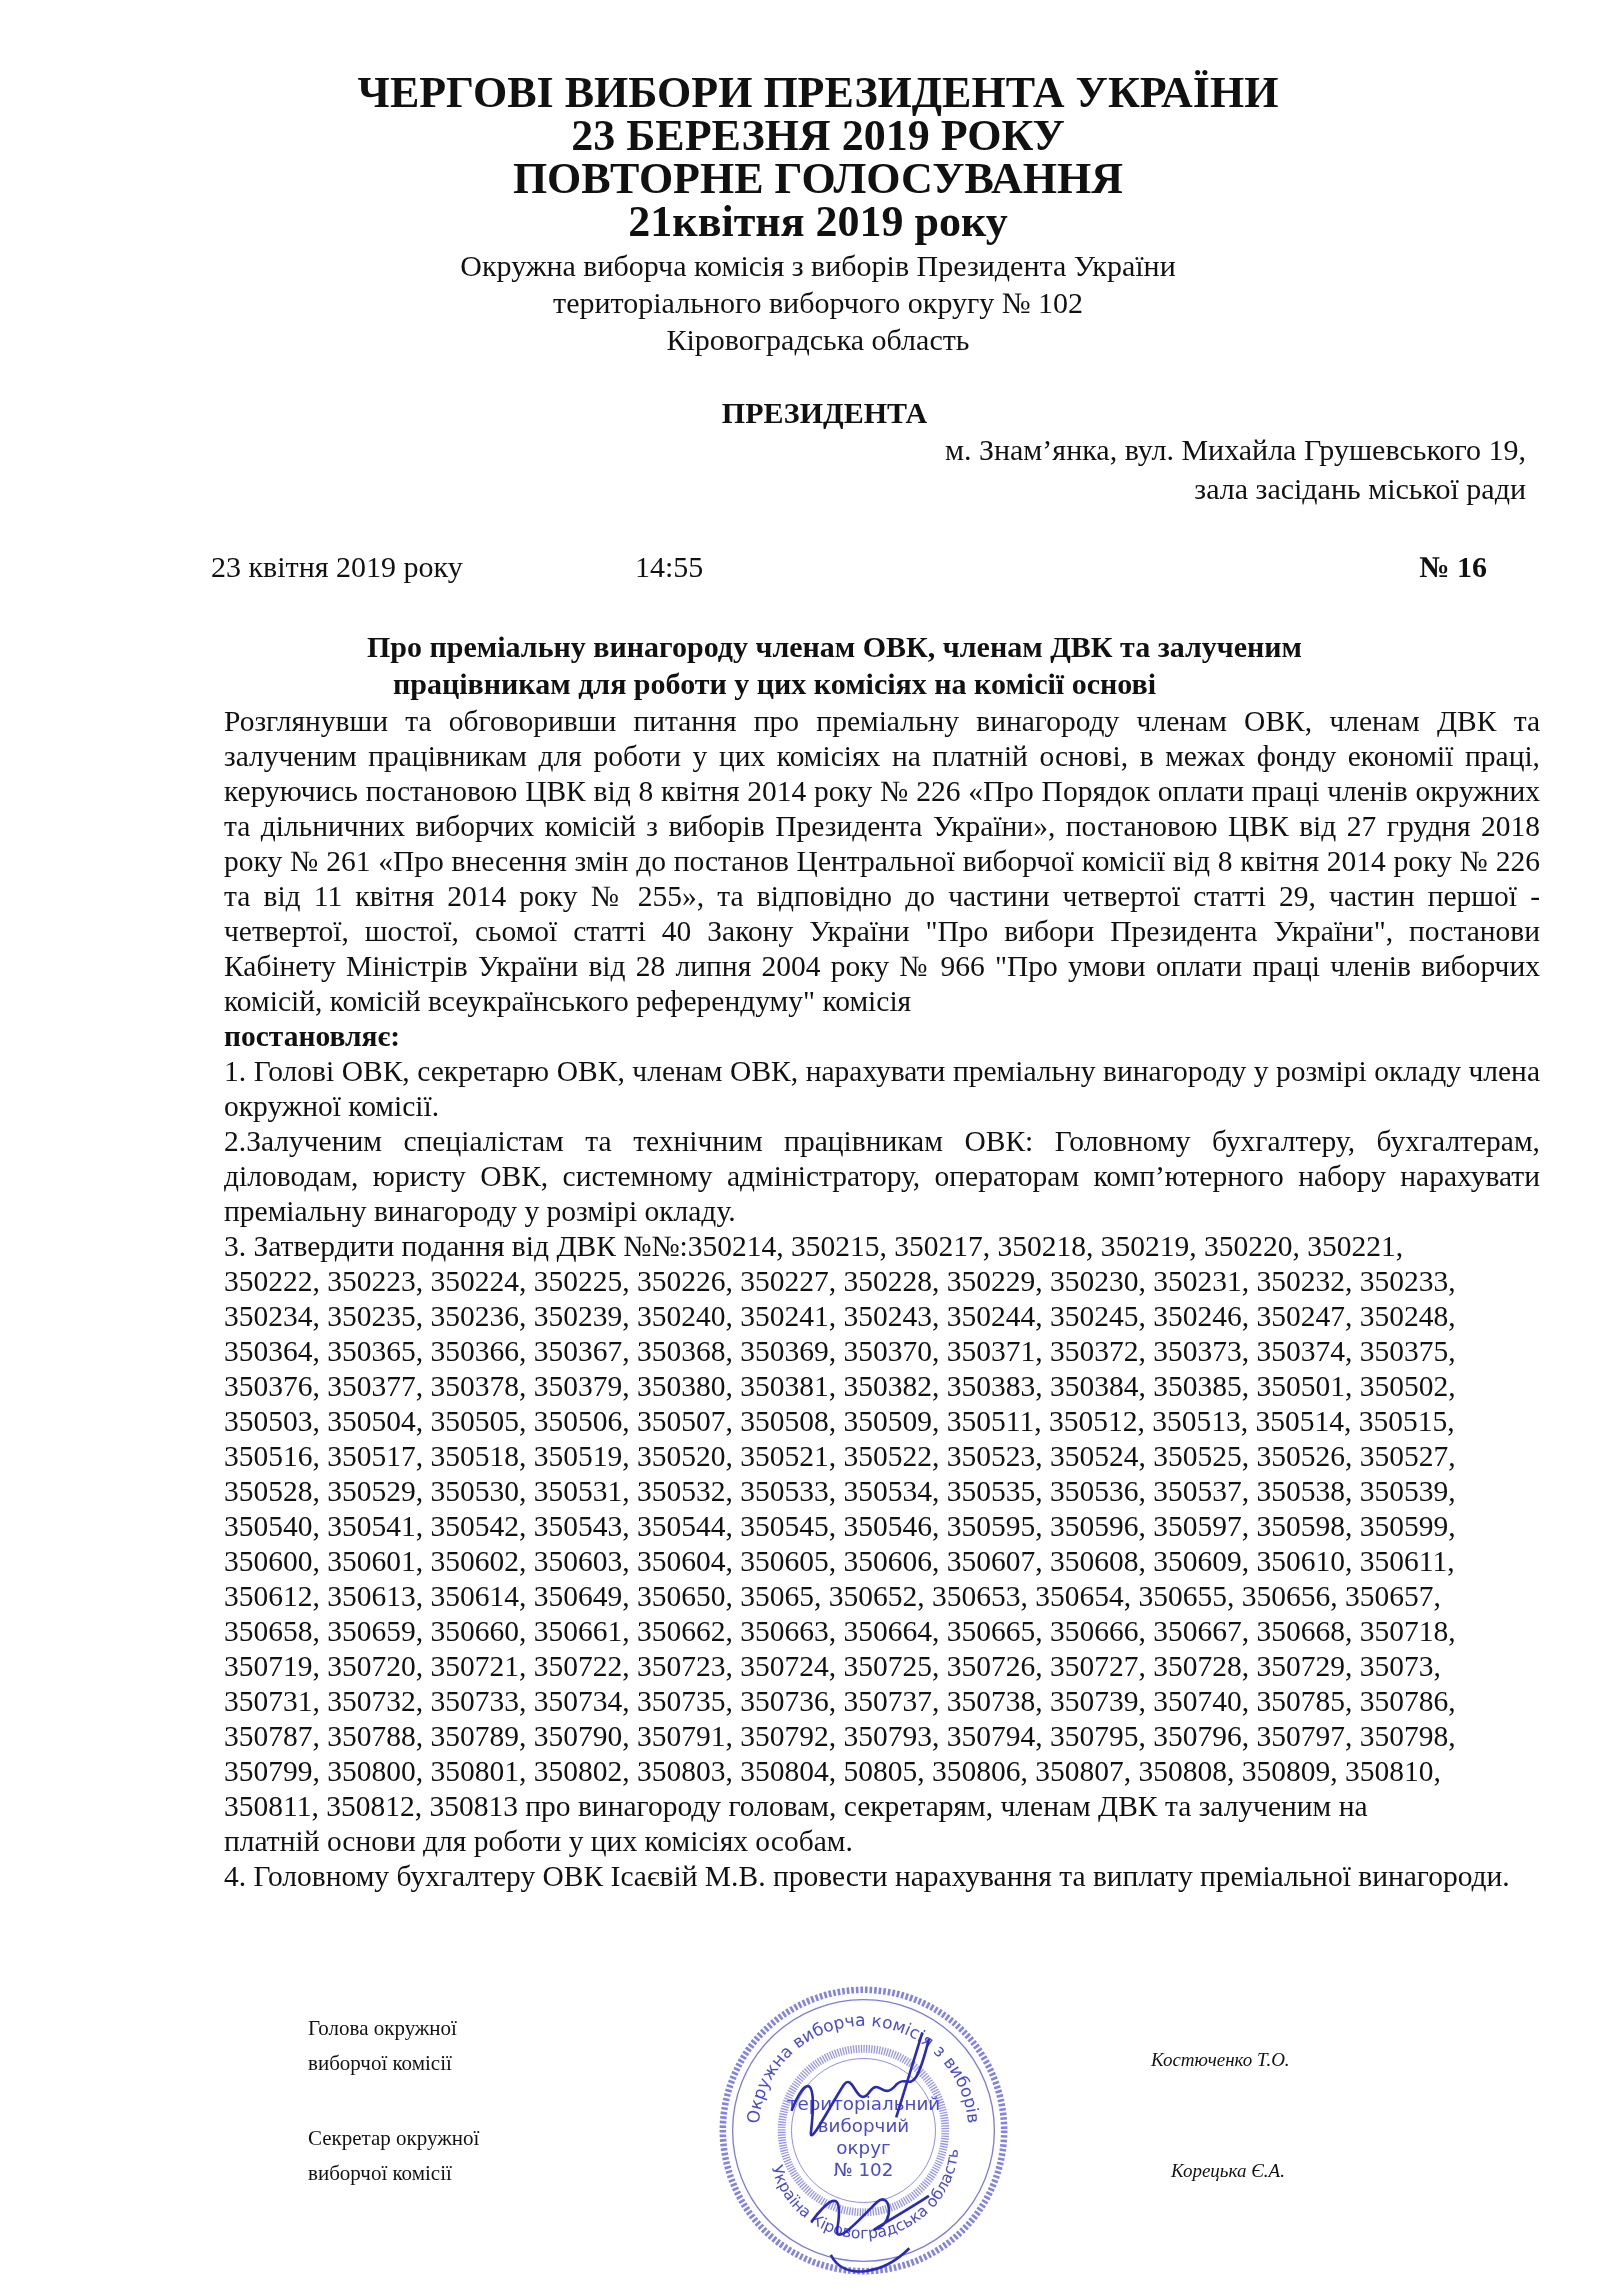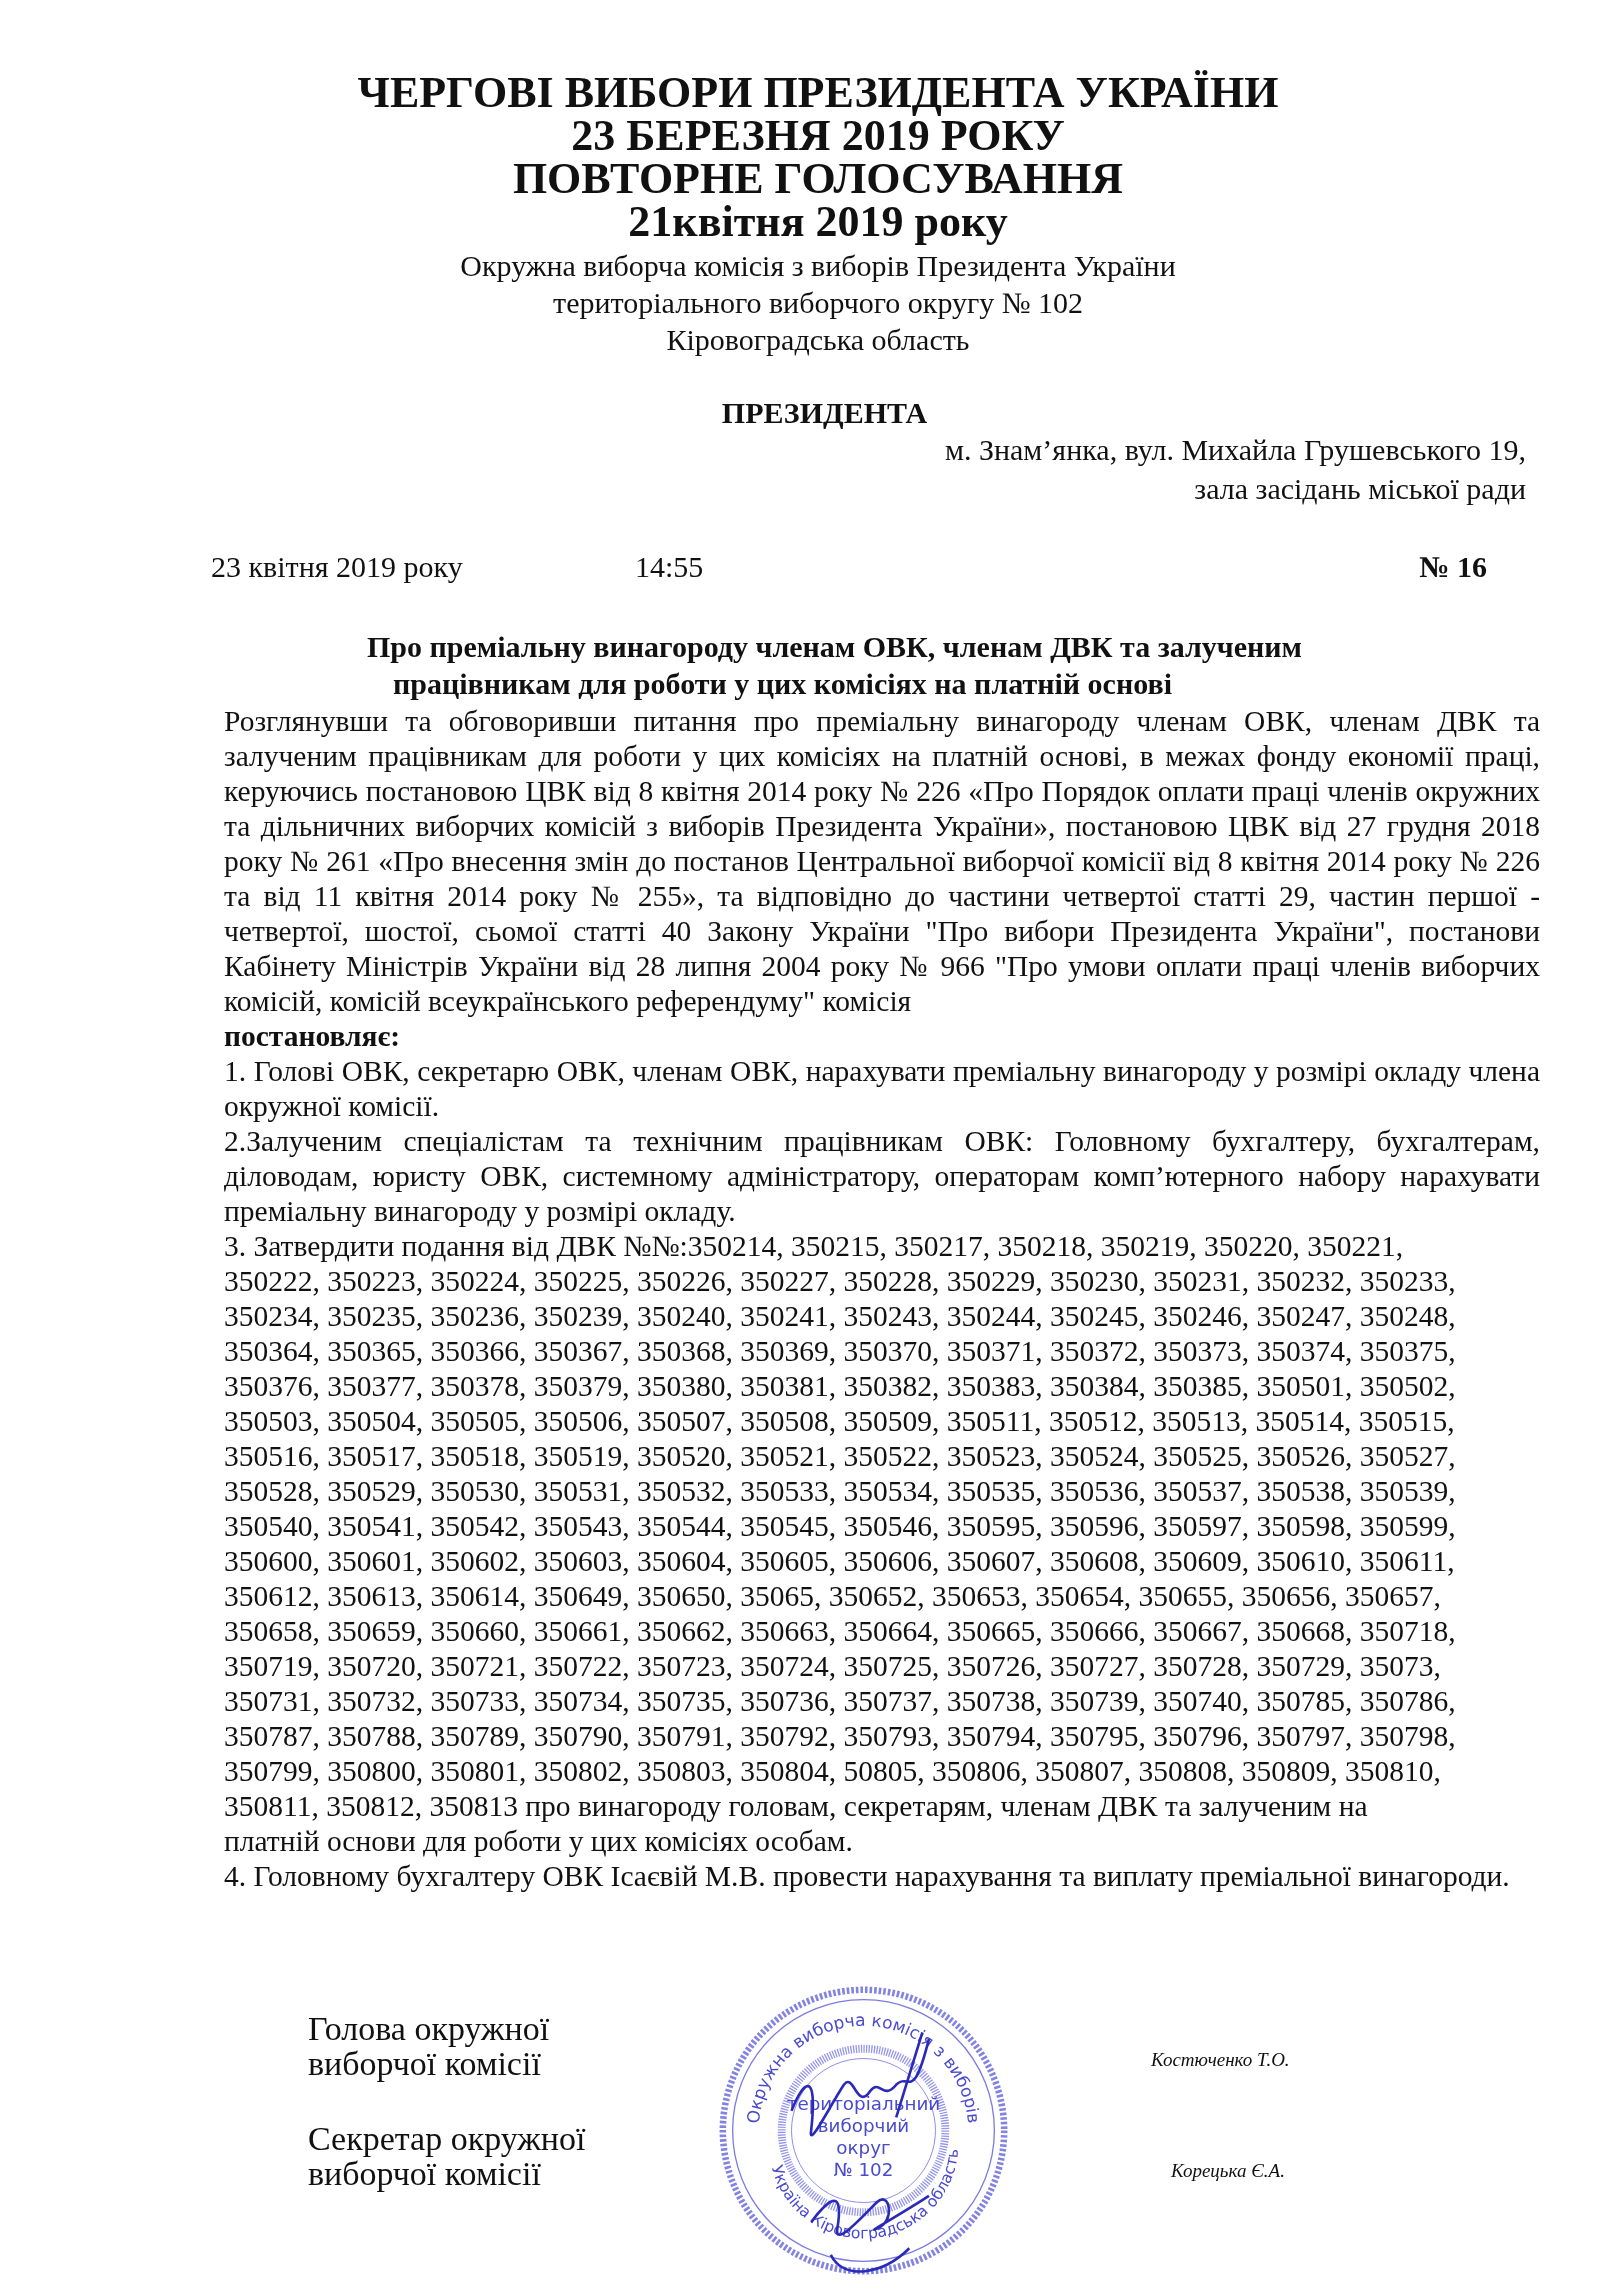--- a/index.html
+++ b/index.html
@@ -38,21 +38,21 @@
     
     .body-text {
       position: absolute; left: 211px; top: 704px; width: 1316px;
       font-size: 29.5px; line-height: 35px; text-align: justify; margin-left: 13px;
     }
     .body-text p { margin: 0; }
     .bold { font-weight: bold; }
     .nums { text-align: left; }
 
     
-    .sig-label { position: absolute; left: 308px; font-size: 34px; line-height: 35px; }
+    .sig-label { position: absolute; left: 308px; font-size: 21px; line-height: 35px; }
     .sig-label-1 { top: 2011px; }
     .sig-label-2 { top: 2121px; }
     .sig-name { position: absolute; left: 1151px; font-size: 19px; font-style: italic; }
     .sig-name-1 { top: 2049px; }
     .sig-name-2 { top: 2160px; margin-left: 20px; }
 
     
     .stamp { position: absolute; left: 713px; top: 1980px; width: 301px; height: 301px; }
     .stamp svg { width: 100%; height: 100%; }
     .stamp-text { fill: #4a4ad0; font-family: "DejaVu Sans", sans-serif; }
@@ -75,21 +75,21 @@
   <div class="place-2">зала засідань міської ради</div>
 
   <div class="meta-row">
     <span class="meta-date">23 квітня 2019 року</span>
     <span class="meta-time">14:55</span>
     <span class="meta-num">№ 16</span>
   </div>
 
   <div class="subject">
     <span>Про преміальну винагороду членам ОВК, членам ДВК та залученим</span>
-    <span class="l2">працівникам для роботи у цих комісіях на платній основі</span>
+    <span class="l2">працівникам для роботи у цих комісіях на комісії основі</span>
   </div>
 
   <div class="body-text">
     <p>Розглянувши та обговоривши питання про преміальну винагороду членам ОВК, членам ДВК та залученим працівникам для роботи у цих комісіях на платній основі, в межах фонду економії праці, керуючись постановою ЦВК від 8 квітня 2014 року № 226 «Про Порядок оплати праці членів окружних та дільничних виборчих комісій з виборів Президента України», постановою ЦВК від 27 грудня 2018 року № 261 «Про внесення змін до постанов Центральної виборчої комісії від 8 квітня 2014 року № 226 та від 11 квітня 2014 року № 255», та відповідно до частини четвертої статті 29, частин першої - четвертої, шостої, сьомої статті 40 Закону України "Про вибори Президента України", постанови Кабінету Міністрів України від 28 липня 2004 року № 966 "Про умови оплати праці членів виборчих комісій, комісій всеукраїнського референдуму" комісія</p>
     <p class="bold">постановляє:</p>
     <p>1. Голові ОВК, секретарю ОВК,  членам ОВК, нарахувати преміальну винагороду у розмірі окладу члена окружної комісії.</p>
     <p>2.Залученим спеціалістам та технічним працівникам ОВК: Головному бухгалтеру, бухгалтерам, діловодам, юристу ОВК, системному адміністратору, операторам комп’ютерного набору нарахувати преміальну винагороду у розмірі окладу.</p>
     <div class="nums">
       <div>3. Затвердити подання від ДВК №№:350214, 350215, 350217, 350218, 350219, 350220, 350221,</div>
       <div>350222, 350223, 350224, 350225, 350226, 350227, 350228, 350229, 350230, 350231, 350232, 350233,</div>

